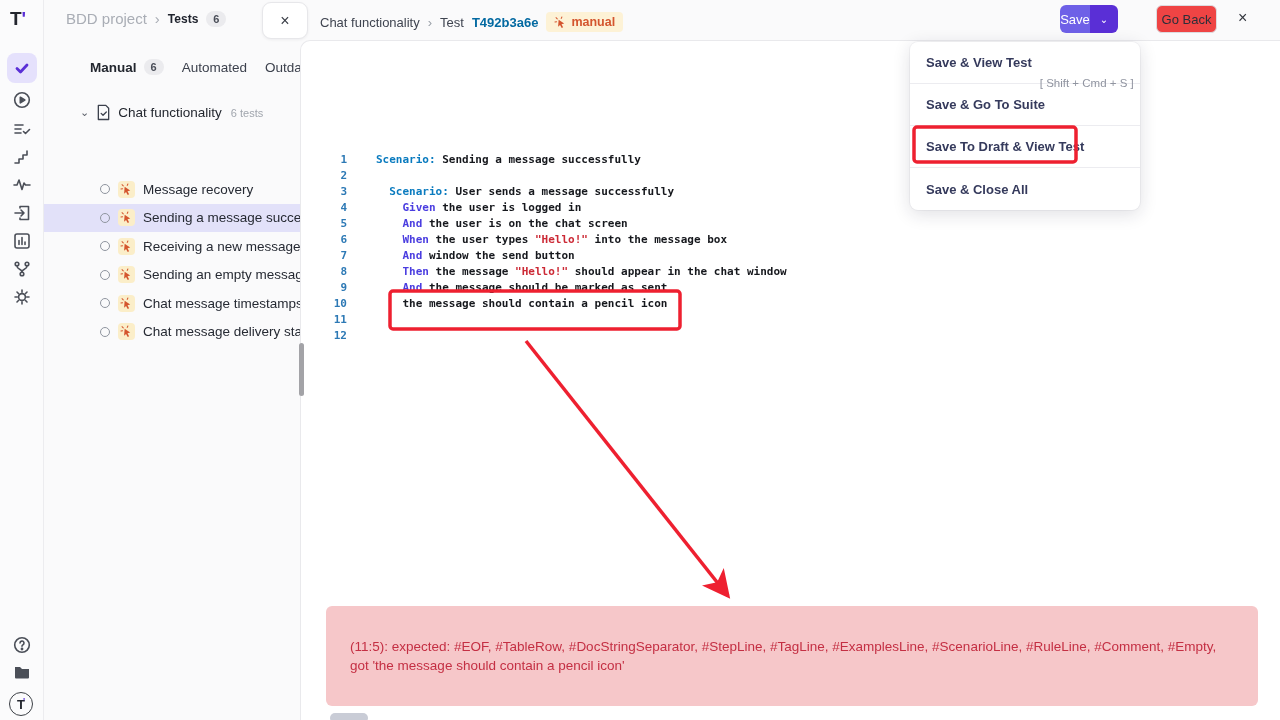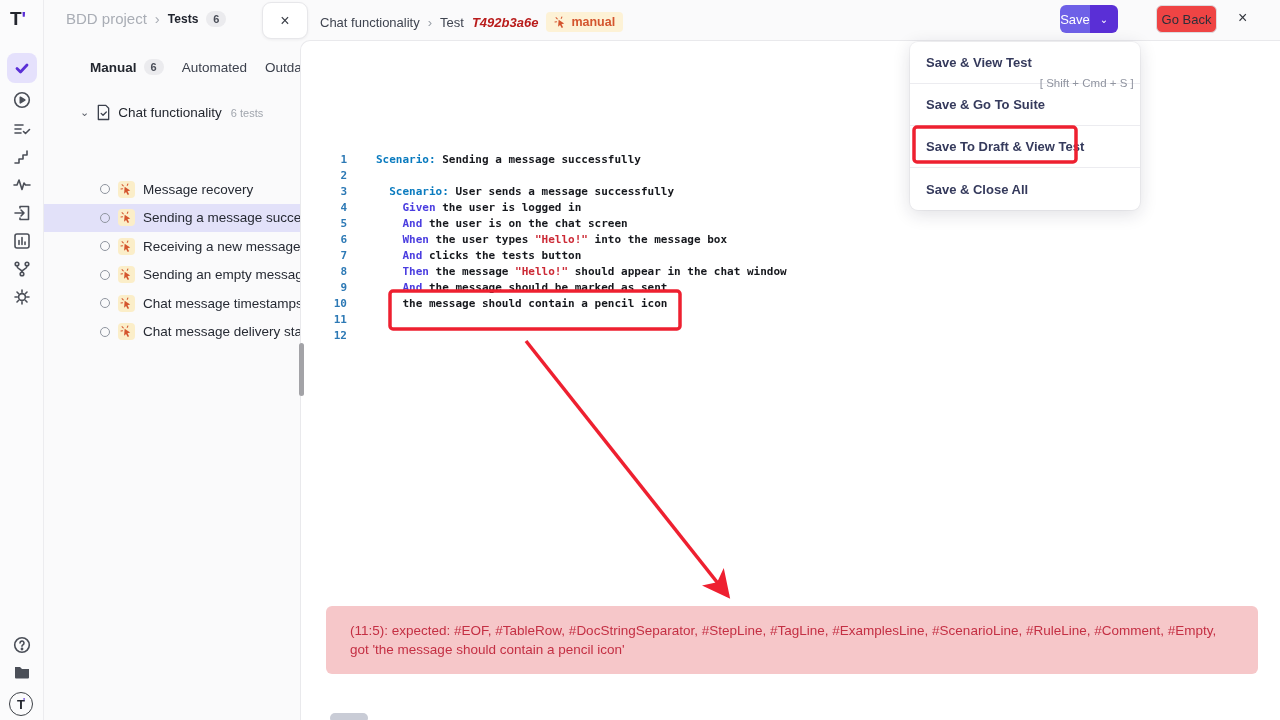--- a/index.html
+++ b/index.html
@@ -44,21 +44,21 @@
   .tree-row .circ{width:10px;height:10px;border:1.5px solid #8f959f;border-radius:50%;flex:none;}
   .mbadge{width:17px;height:17px;border-radius:4px;background:#fbeec9;flex:none;display:flex;align-items:center;justify-content:center;}
   .mbadge svg{width:13px;height:13px;}
   .tree-row .lbl{font-size:13.5px;color:#262a33;}
   #tree-scroll{left:299px;top:343px;width:5px;height:53px;border-radius:3px;background:#a3a3a7;z-index:4;}
   
   #panel{left:300px;top:40px;width:980px;height:680px;background:#fff;border-top:1px solid #e9e9ec;border-left:1px solid #e9e9ec;border-top-left-radius:10px;z-index:3;}
   
   #top-crumb{left:320px;top:12px;display:flex;align-items:center;gap:8px;font-size:13px;color:#3f4450;white-space:nowrap;z-index:4;}
   #top-crumb .sep{color:#9aa0a8;}
-  #top-crumb b{color:#b91c1c;font-style:italic;}
+  #top-crumb b{color:#0369a1;}
   .manual-badge{display:flex;align-items:center;gap:4px;background:var(--badge-bg);border-radius:4px;padding:3px 8px;
     font-size:12.5px;font-weight:bold;color:var(--badge-tx);}
   .manual-badge svg{width:13px;height:13px;}
   #save-split{left:1060px;top:5px;height:28px;display:flex;z-index:4;cursor:pointer;}
   #save-main{background:var(--accent);color:#fff;font-size:13px;display:flex;align-items:center;justify-content:center;
     width:30px;border-radius:6px 0 0 6px;}
   #save-caret{background:var(--accent-dark);color:#fff;width:28px;border-radius:0 6px 6px 0;display:flex;align-items:center;justify-content:center;font-size:10px;}
   #go-back{left:1156px;top:5px;width:61px;height:28px;background:#ef4444;border:1px solid var(--brd);border-radius:6px;
     display:flex;align-items:center;justify-content:center;font-size:13px;color:#2b2f3a;z-index:4;cursor:pointer;}
   #top-close{left:1238px;top:9px;font-size:16px;color:#33363e;z-index:4;cursor:pointer;}
@@ -87,21 +87,21 @@
   #ed-marker{left:1240px;top:308px;width:16px;height:2px;background:#3c4046;}
   
   #menu{left:910px;top:42px;width:230px;background:#fff;border-radius:8px;z-index:20;
     box-shadow:0 4px 18px rgba(25,25,60,.14),0 0 0 1px rgba(25,25,60,.04);overflow:hidden;}
   .menu-item{height:42px;display:flex;align-items:center;padding-left:16px;font-size:13px;font-weight:bold;color:#353a5c;
     border-bottom:1px solid #ececf0;cursor:pointer;white-space:nowrap;}
   .menu-item:last-child{border-bottom:none;}
   .menu-item .sc{font-weight:normal;font-size:11.5px;color:#9094a0;margin-left:8px;margin-top:40px;}
   
   #error-box{left:326px;top:606px;width:932px;min-height:66px;background:var(--err-bg);border-radius:6px;
-    padding:15px 24px;z-index:3;}
+    padding:31px 24px;z-index:3;}
   #error-box div{font-size:13.5px;color:var(--err-tx);line-height:19px;}
   
   #ann{left:0;top:0;width:1280px;height:720px;z-index:30;pointer-events:none;}
   #bottom-pill{left:330px;top:713px;width:38px;height:10px;border-radius:5px;background:#c9ccd6;z-index:5;}
 </style>
 </head>
 <body>
 
 <div id="screen">
 
@@ -324,21 +324,21 @@
   <div id="more-btn" class="abs">…</div>
 
   <div id="indent-guide" class="abs"></div>
   <div id="editor" class="abs">
       <div class="cline"><span class="no">1</span><span class="src"><span class="s-kw">Scenario:</span><span> Sending a message successfully</span></span></div>
       <div class="cline"><span class="no">2</span><span class="src"></span></div>
       <div class="cline"><span class="no">3</span><span class="src"><span>  </span><span class="s-kw">Scenario:</span><span> User sends a message successfully</span></span></div>
       <div class="cline"><span class="no">4</span><span class="src"><span>    </span><span class="s-st">Given</span><span> the user is logged in</span></span></div>
       <div class="cline"><span class="no">5</span><span class="src"><span>    </span><span class="s-st">And</span><span> the user is on the chat screen</span></span></div>
       <div class="cline"><span class="no">6</span><span class="src"><span>    </span><span class="s-st">When</span><span> the user types </span><span class="s-str">"Hello!"</span><span> into the message box</span></span></div>
-      <div class="cline"><span class="no">7</span><span class="src"><span>    </span><span class="s-st">And</span><span> clicks the tests button</span></span></div>
+      <div class="cline"><span class="no">7</span><span class="src"><span>    </span><span class="s-st">And</span><span> window the send button</span></span></div>
       <div class="cline"><span class="no">8</span><span class="src"><span>    </span><span class="s-st">Then</span><span> the message </span><span class="s-str">"Hello!"</span><span> should appear in the chat window</span></span></div>
       <div class="cline"><span class="no">9</span><span class="src"><span>    </span><span class="s-st">And</span><span> the message should be marked as sent</span></span></div>
       <div class="cline"><span class="no">10</span><span class="src"><span>    the message should contain a pencil icon</span></span></div>
       <div class="cline"><span class="no">11</span><span class="src"></span></div>
       <div class="cline"><span class="no">12</span><span class="src"></span></div>
     </div>
   <div id="ed-rborder" class="abs"></div>
   <div id="ed-rborder-top" class="abs"></div>
   <div id="ed-marker" class="abs"></div>
 

